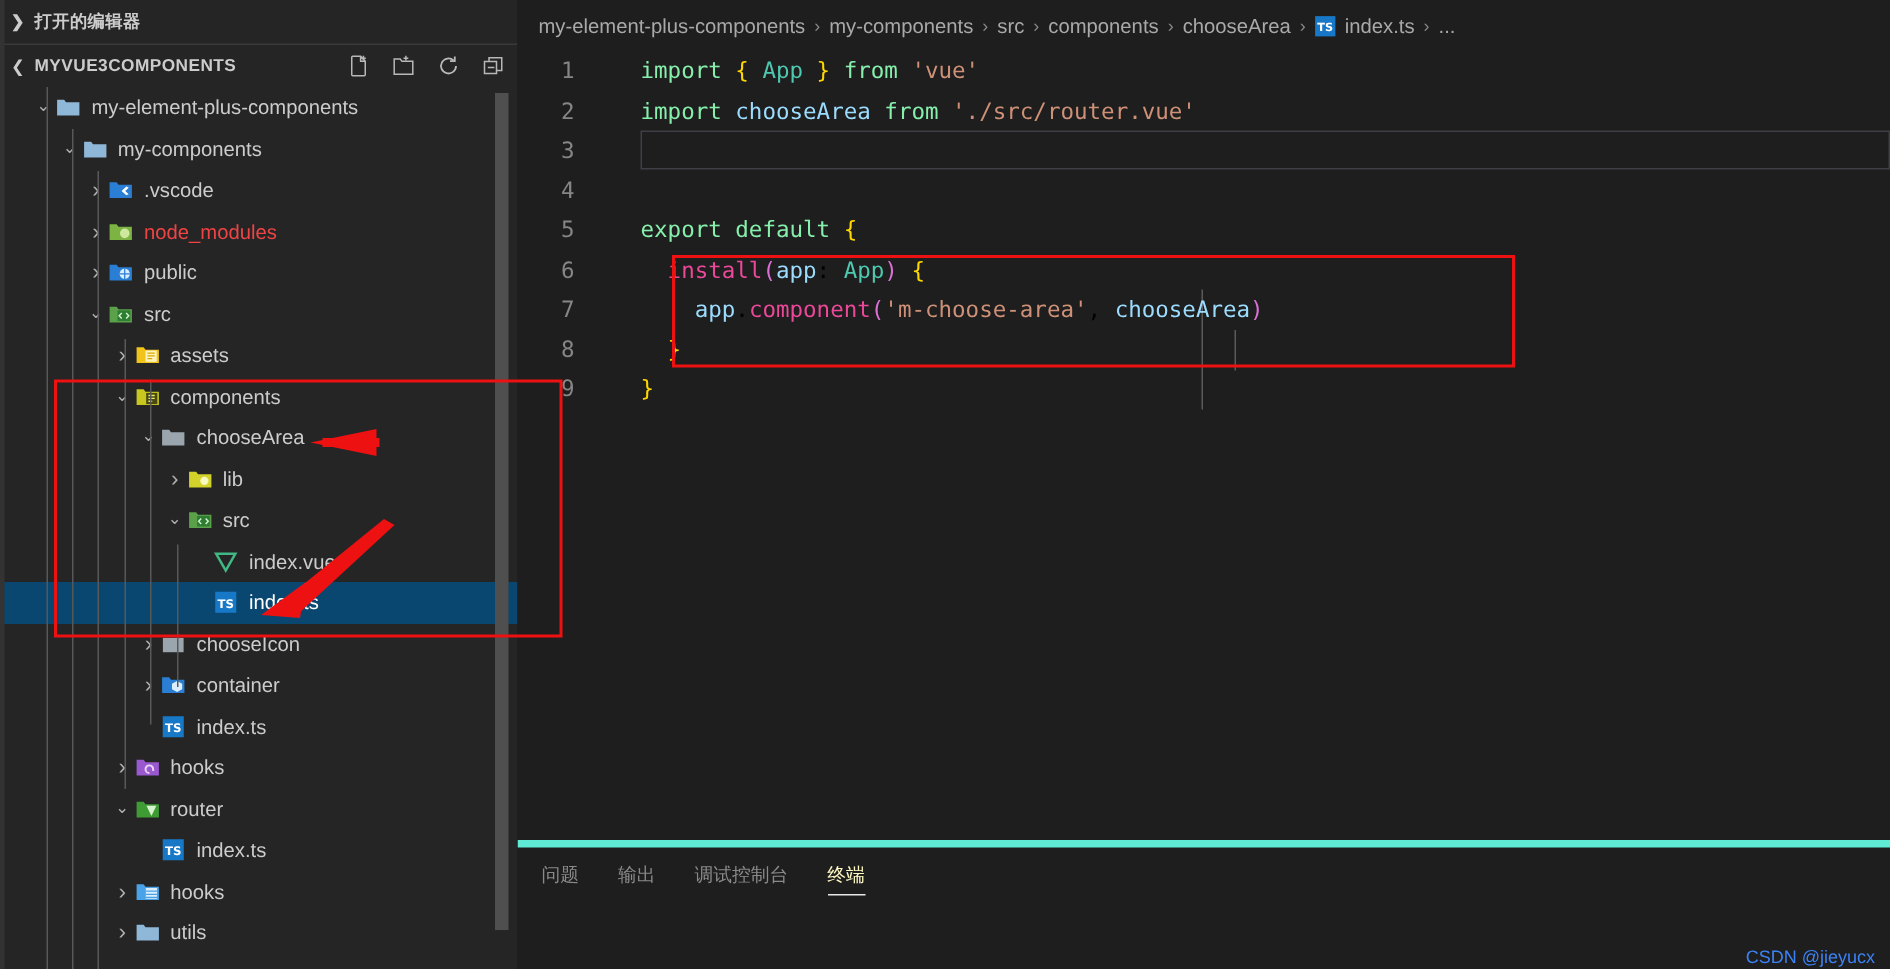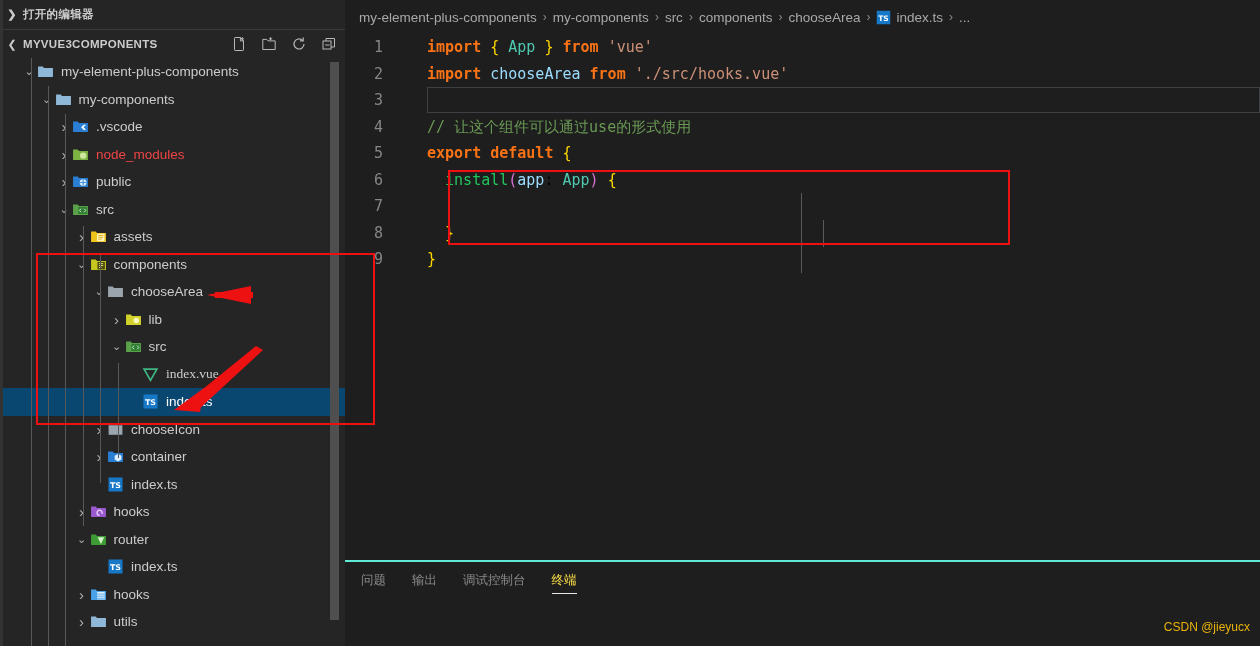--- a/index.html
+++ b/index.html
@@ -212,54 +212,54 @@
     pointer-events: none;
   }
   .ind-guide {
     position: absolute;
     width: 1px;
     background: #5a5a5a;
     pointer-events: none;
   }
 
   
-  .kw   { color: #f97316; font-weight: bold; }
+  .kw   { color: #86efac; }
   .typ  { color: #4ec9b0; }
   .str  { color: #ce9178; }
   .cmt  { color: #6a9955; }
-  .fn   { color: #22c55e; }
+  .fn   { color: #ec4899; }
   .var  { color: #9cdcfe; }
   .br1  { color: #ffd700; }
   .br2  { color: #da70d6; }
 
   
   .panel {
     height: 86px;
     flex: 0 0 86px;
     background: #1e1e1e;
-    border-top: 2px solid #5eead4;
+    border-top: 5px solid #5eead4;
     position: relative;
   }
   .panel-tabs {
     display: flex;
     align-items: center;
     height: 36px;
     padding-left: 16px;
     gap: 26px;
   }
   .ptab {
     position: relative;
     font-size: 12.5px;
     color: #8a8a8a;
     height: 34px;
     display: flex;
     align-items: center;
     user-select: none;
   }
-  .ptab.active { color: #fde047; }
+  .ptab.active { color: #fef9c3; }
   .ptab.active::after {
     content: "";
     position: absolute;
     left: 0; right: 0;
     bottom: 3px;
     height: 1px;
     background: #e7e7e7;
   }
   .terminal-line {
     position: absolute;
@@ -268,23 +268,23 @@
     font-family: "DejaVu Sans Mono", "Liberation Mono", monospace;
     font-size: 13px;
     white-space: pre;
     overflow: hidden;
     height: 10px;
   }
 
   .watermark {
     position: absolute;
     right: 10px;
-    bottom: 12px;
+    bottom: 1px;
     font-size: 12px;
-    color: #eab308;
+    color: #3b82f6;
     user-select: none;
     z-index: 30;
   }
 
   
   .anno-box {
     position: absolute;
     border: 2px solid #ee1111;
     pointer-events: none;
     z-index: 20;
@@ -444,21 +444,21 @@
           <span class="twist">⌄</span>
           <span class="ficon">
             <svg width="17" height="17" viewBox="0 0 16 16">
               <path d="M1 3.3h4.4l1.2 1.5H15v8.4H1V3.3z" fill="#5aa14a" stroke="none"></path>
               <rect x="6" y="5.6" width="8" height="6.6" fill="#2e7d32"></rect>
               <path d="M8.6 7.2 L7 8.9 L8.6 10.6 M11.4 7.2 L13 8.9 L11.4 10.6" stroke="#d5f5d0" stroke-width=".9" fill="none"></path>
             </svg>
           </span>
           <span class="tlabel">src</span>
         </div>
-        <div class="trow" style="padding-left: 127px; font-family: Liberation Serif, serif;">
+        <div class="trow" style="padding-left: 127px;">
           <span class="twist"></span>
           <span class="ficon">
             <svg width="17" height="17" viewBox="0 0 16 16">
               <path d="M2 3h12L8 13.5 2 3z" fill="none" stroke="#41b883" stroke-width="1.6"></path>
             </svg>
           </span>
           <span class="tlabel">index.vue</span>
         </div>
         <div class="trow selected" style="padding-left: 127px;">
           <span class="twist"></span>
@@ -581,26 +581,26 @@
         </span>
         <span class="bc-item">index.ts</span>
         <span class="bc-sep">›</span>
         <span class="bc-item">...</span>
       </div>
 
     <div class="code-area" id="code-area">
       <div class="ind-guide" style="left:456px; top:159px; height:80px;"></div>
       <div class="ind-guide" style="left:478px; top:186px; height:27px;"></div>
     <div class="cline"><span class="lno">1</span><span class="ctext"><span class="kw">import</span> <span class="br1">{</span> <span class="typ">App</span> <span class="br1">}</span> <span class="kw">from</span> <span class="str">'vue'</span></span></div>
-        <div class="cline"><span class="lno">2</span><span class="ctext"><span class="kw">import</span> <span class="var">chooseArea</span> <span class="kw">from</span> <span class="str">'./src/hooks.vue'</span></span></div>
+        <div class="cline"><span class="lno">2</span><span class="ctext"><span class="kw">import</span> <span class="var">chooseArea</span> <span class="kw">from</span> <span class="str">'./src/router.vue'</span></span></div>
         <div class="cline"><span class="lno">3</span><span class="ctext"></span><div class="cursor-line-box"></div></div>
-        <div class="cline"><span class="lno">4</span><span class="ctext"><span class="cmt">// 让这个组件可以通过use的形式使用</span></span></div>
+        <div class="cline"><span class="lno">4</span></div>
         <div class="cline"><span class="lno">5</span><span class="ctext"><span class="kw">export</span> <span class="kw">default</span> <span class="br1">{</span></span></div>
         <div class="cline"><span class="lno">6</span><span class="ctext">  <span class="fn">install</span><span class="br2">(</span><span class="var">app</span>: <span class="typ">App</span><span class="br2">)</span> <span class="br1">{</span></span></div>
-        <div class="cline"><span class="lno">7</span></div>
+        <div class="cline"><span class="lno">7</span><span class="ctext">    <span class="var">app</span>.<span class="fn">component</span><span class="br2">(</span><span class="str">'m-choose-area'</span>, <span class="var">chooseArea</span><span class="br2">)</span></span></div>
         <div class="cline"><span class="lno">8</span><span class="ctext">  <span class="br1">}</span></span></div>
         <div class="cline"><span class="lno">9</span><span class="ctext"><span class="br1">}</span></span></div>
       </div>
 
     <div class="panel">
       <div class="panel-tabs" id="panel-tabs">
           <div class="ptab">问题</div>
           <div class="ptab">输出</div>
           <div class="ptab">调试控制台</div>
           <div class="ptab active">终端</div>

